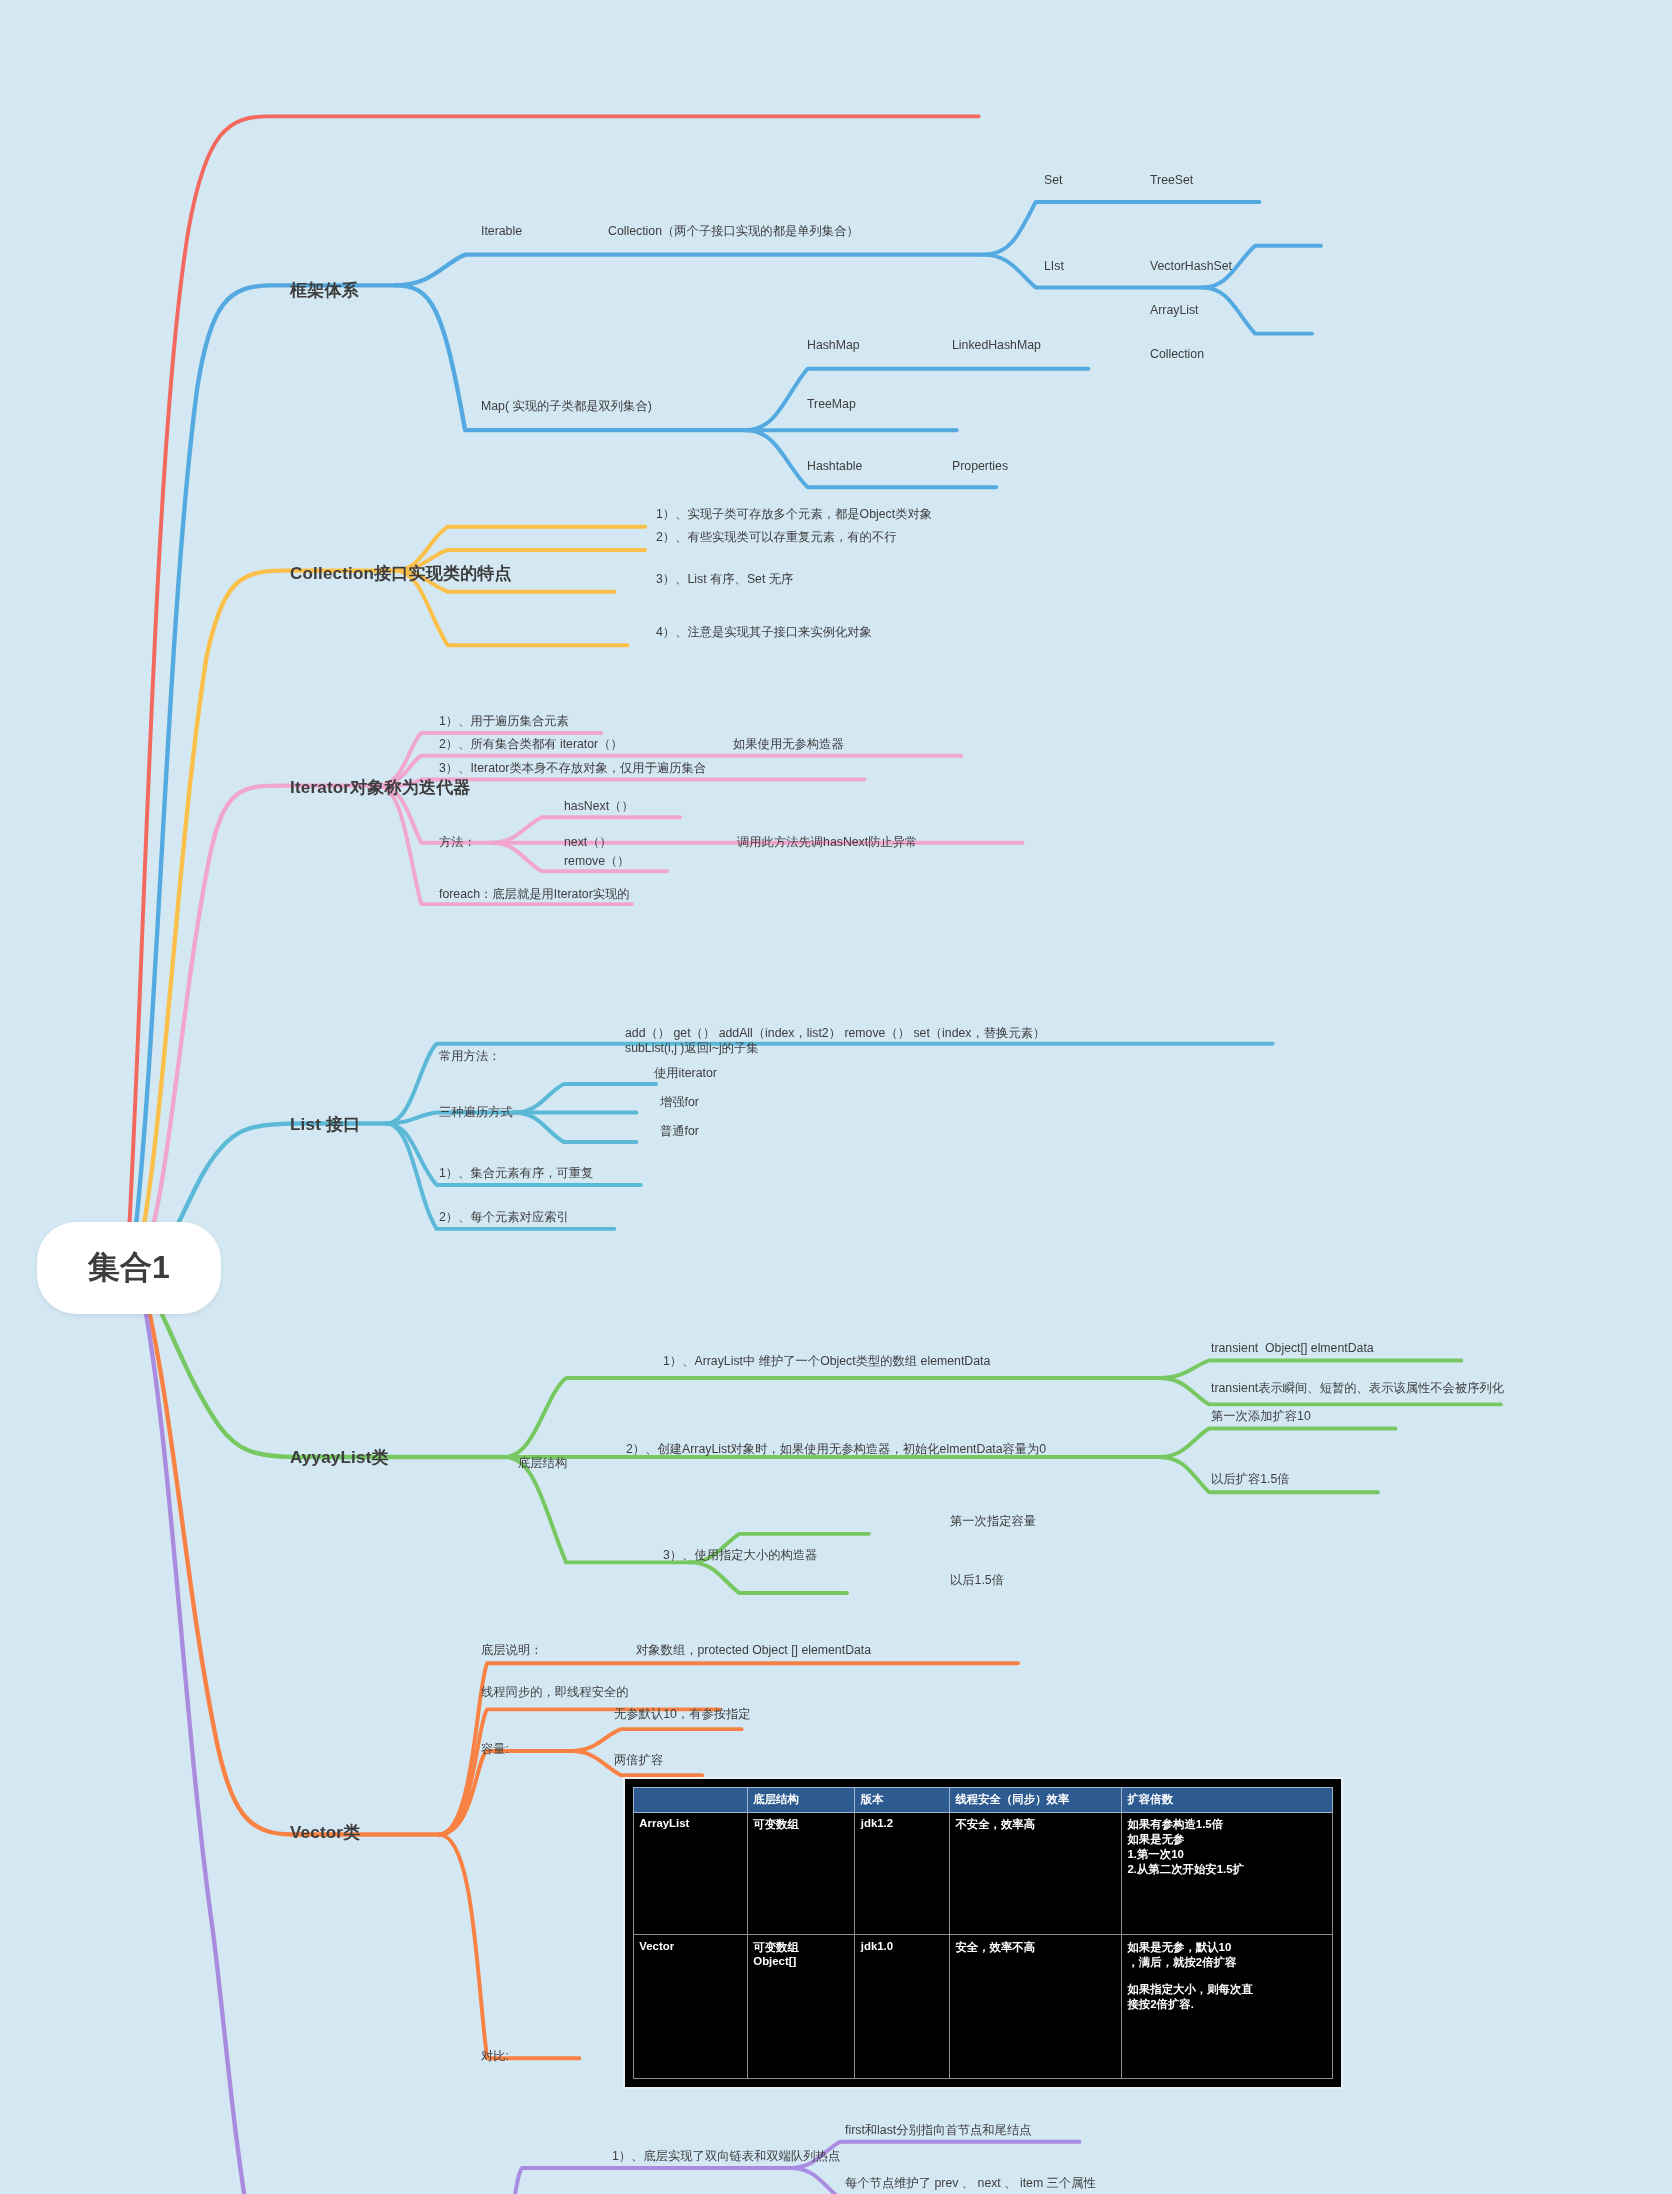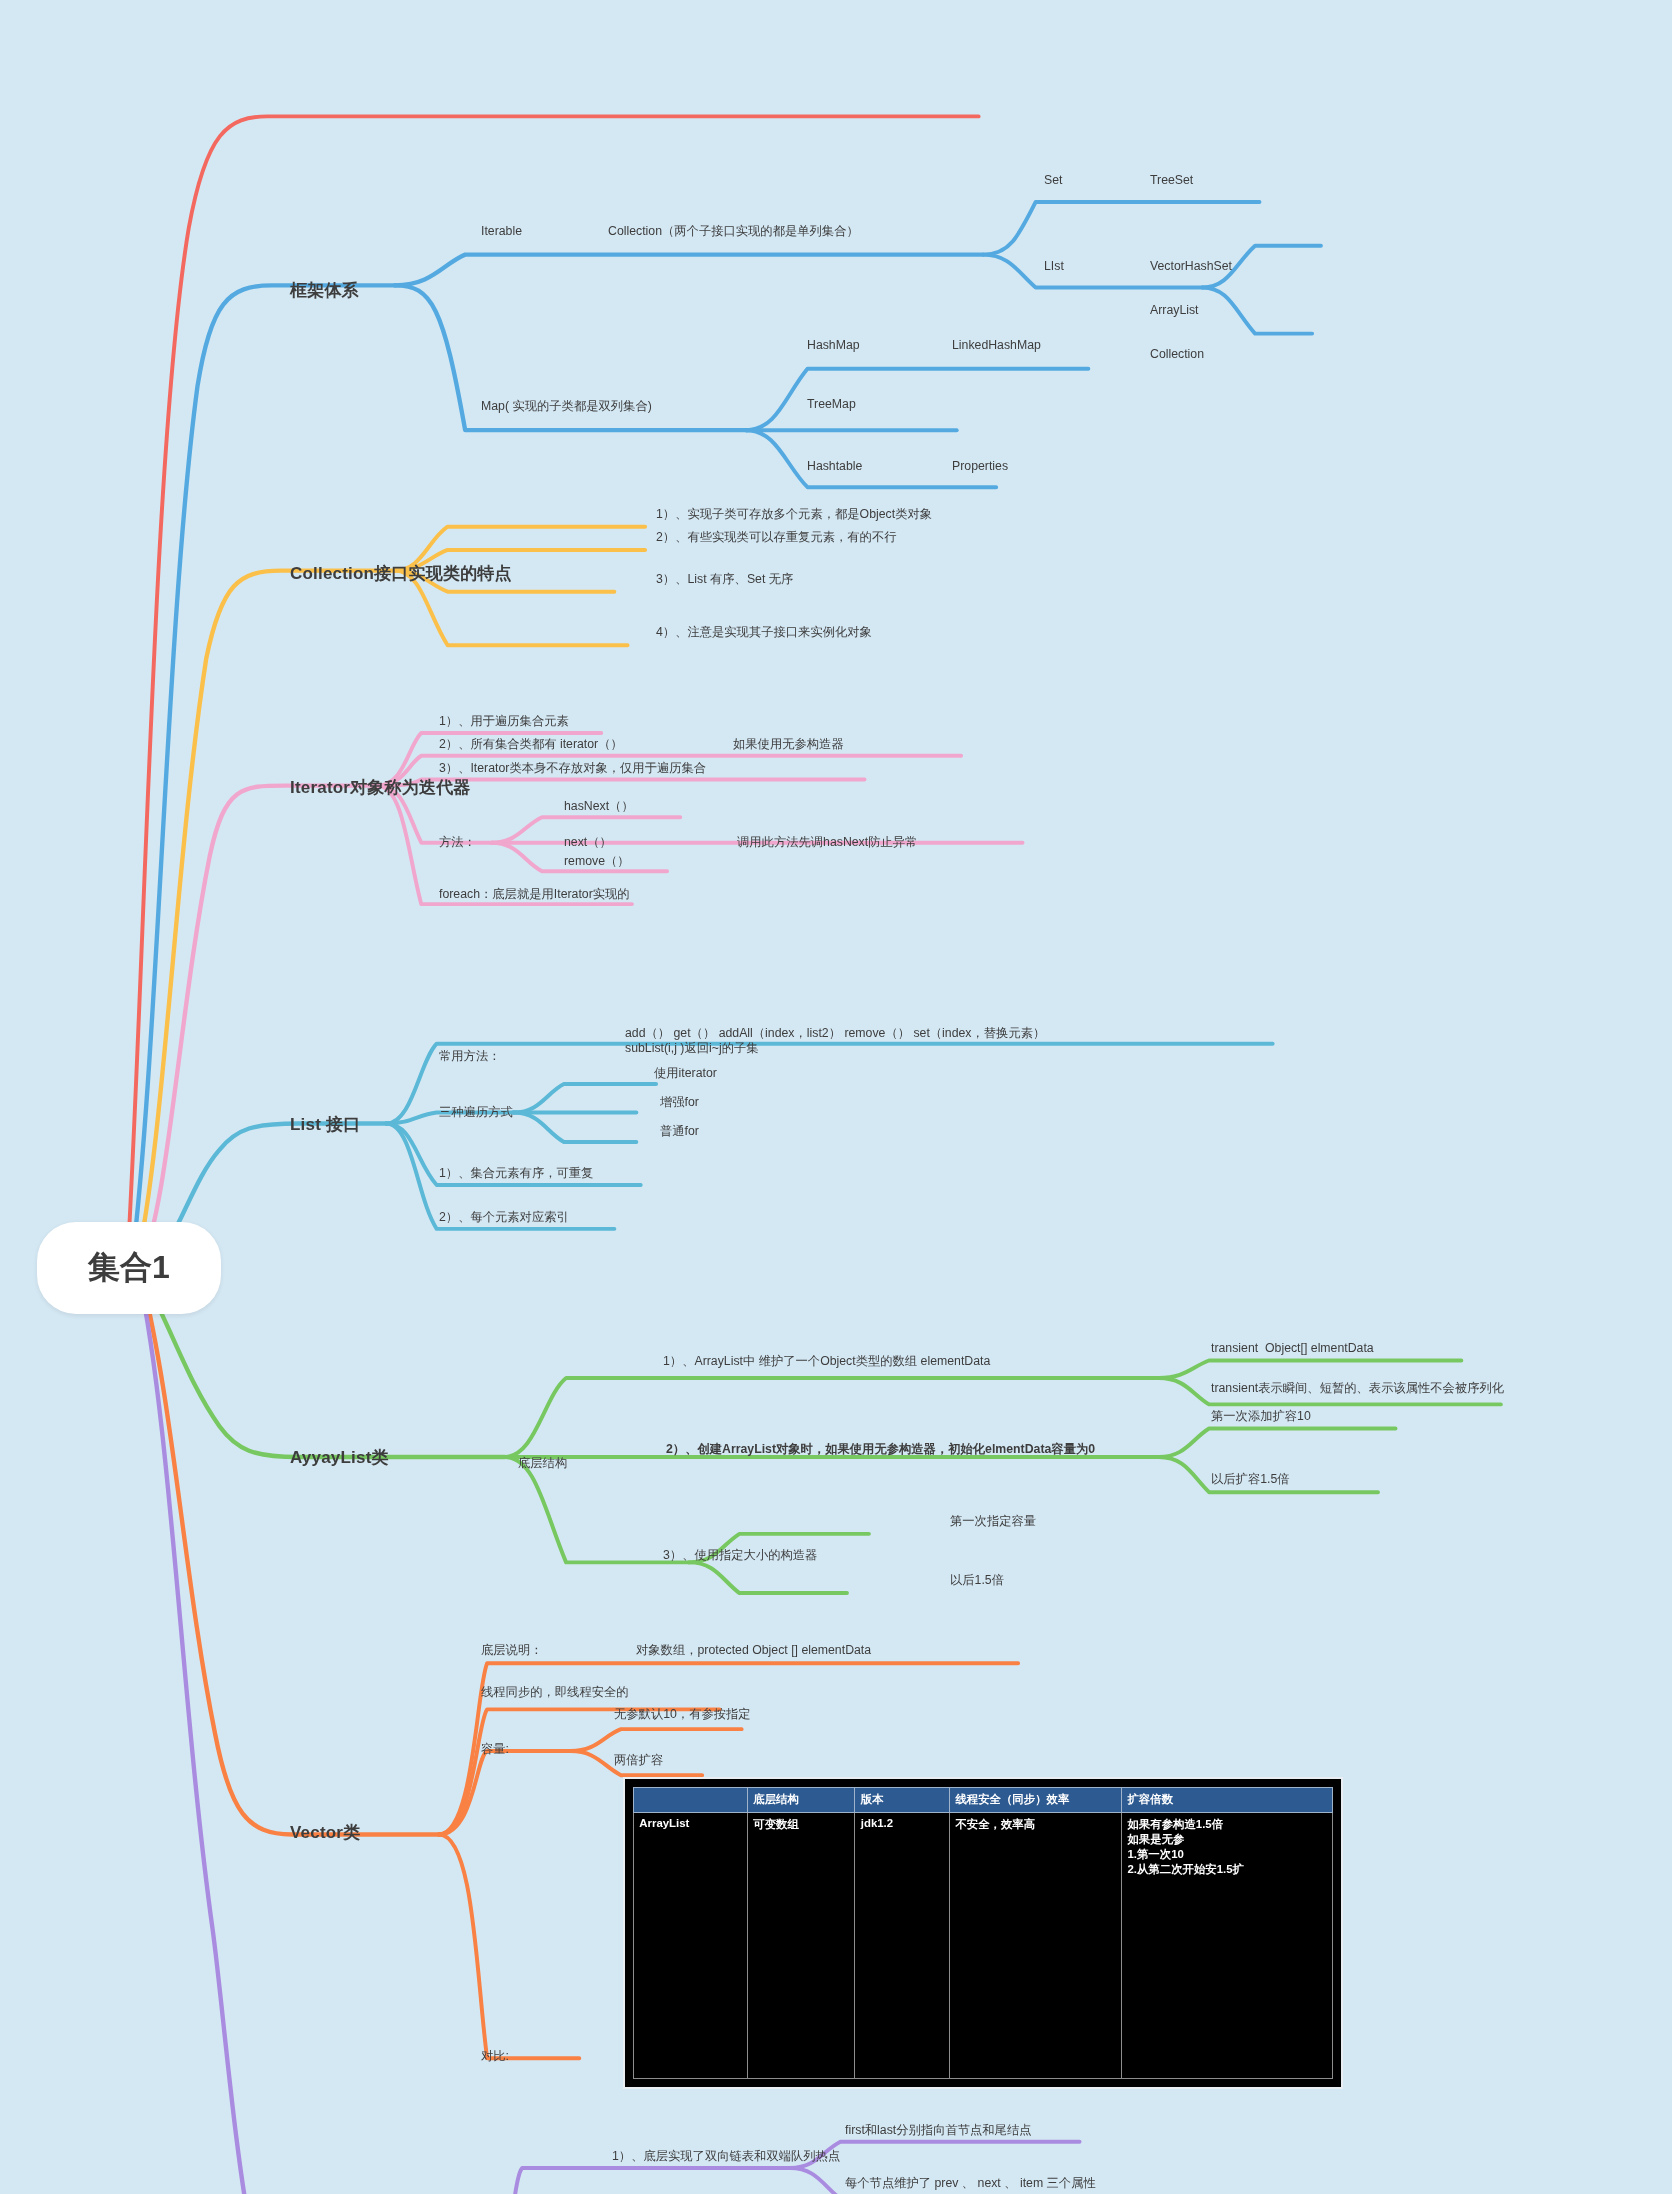--- a/index.html
+++ b/index.html
@@ -195,21 +195,21 @@
   <div class="node txt" style="left:439px;top:1166px;">1）、集合元素有序，可重复</div>
   <div class="node txt" style="left:439px;top:1210px;">2）、每个元素对应索引</div>
 
   <div class="node lvl1" style="left:290px;top:1448px;">AyyayList类</div>
   <div class="node txt" style="left:518px;top:1456px;">底层结构</div>
 
   <div class="node txt" style="left:663px;top:1354px;">1）、ArrayList中 维护了一个Object类型的数组 elementData</div>
   <div class="node txt" style="left:1211px;top:1341px;">transient  Object[] elmentData</div>
   <div class="node txt" style="left:1211px;top:1381px;">transient表示瞬间、短暂的、表示该属性不会被序列化</div>
 
-  <div class="node txt" style="left:666px;top:1442px;font-weight:bold;">2）、创建ArrayList对象时，如果使用无参构造器，初始化elmentData容量为0</div>
+  <div class="node txt" style="left:626px;top:1442px;">2）、创建ArrayList对象时，如果使用无参构造器，初始化elmentData容量为0</div>
   <div class="node txt" style="left:1211px;top:1409px;">第一次添加扩容10</div>
   <div class="node txt" style="left:1211px;top:1472px;">以后扩容1.5倍</div>
 
   <div class="node txt" style="left:663px;top:1548px;">3）、使用指定大小的构造器</div>
   <div class="node txt" style="left:950px;top:1514px;">第一次指定容量</div>
   <div class="node txt" style="left:950px;top:1573px;">以后1.5倍</div>
 
   <div class="node lvl1" style="left:290px;top:1823px;">Vector类</div>
   <div class="node txt" style="left:481px;top:1643px;">底层说明：</div>
   <div class="node txt" style="left:636px;top:1643px;">对象数组，protected Object [] elementData</div>
@@ -234,20 +234,32 @@
         <tr>
           <td class="rowhead">ArrayList</td>
           <td>可变数组</td>
           <td>jdk1.2</td>
           <td>不安全，效率高</td>
           <td>如果有参构造1.5倍
 如果是无参
 1.第一次10
 2.从第二次开始安1.5扩</td>
         </tr>
+        <tr>
+          <td class="rowhead">Vector</td>
+          <td>可变数组
+Object[]</td>
+          <td>jdk1.0</td>
+          <td>安全，效率不高</td>
+          <td>如果是无参，默认10
+，满后，就按2倍扩容
+
+如果指定大小，则每次直
+接按2倍扩容.</td>
+        </tr>
       </tbody>
     </table>
   </div>
 
   <div class="node txt" style="left:612px;top:2149px;">1）、底层实现了双向链表和双端队列热点</div>
   <div class="node txt" style="left:845px;top:2123px;">first和last分别指向首节点和尾结点</div>
   <div class="node txt" style="left:845px;top:2176px;">每个节点维护了 prev 、 next 、 item 三个属性</div>
 
 </div>
 

